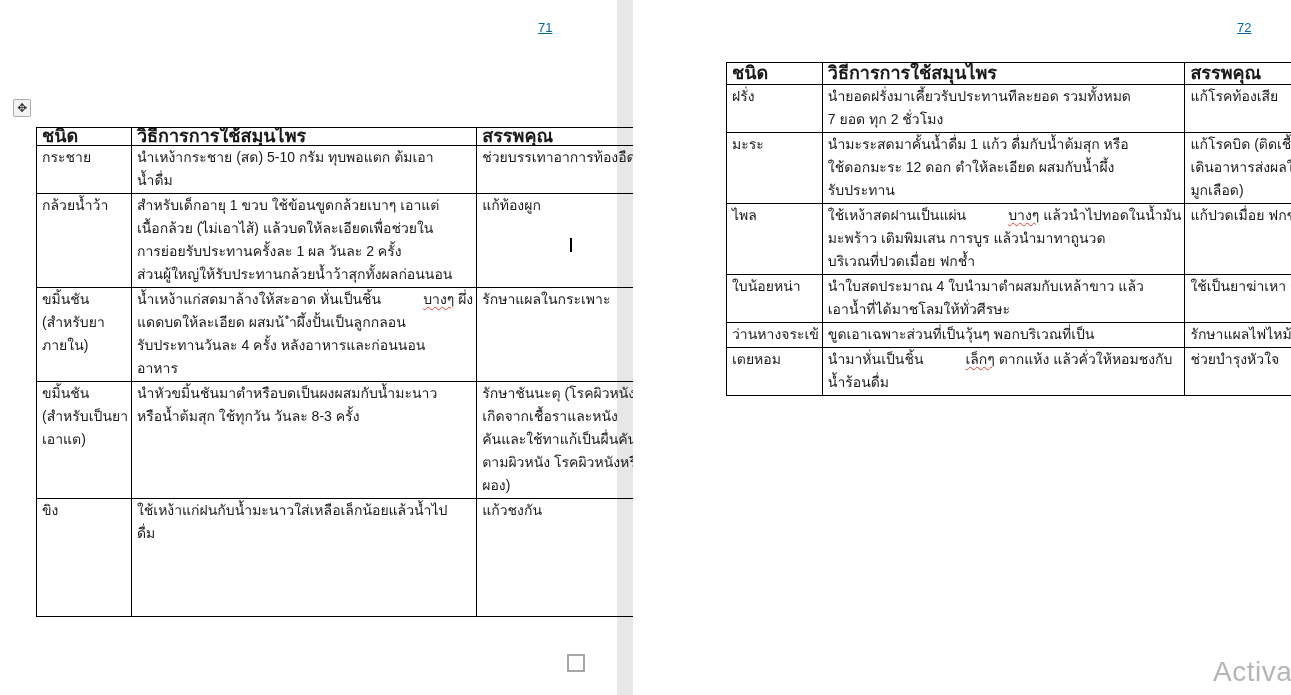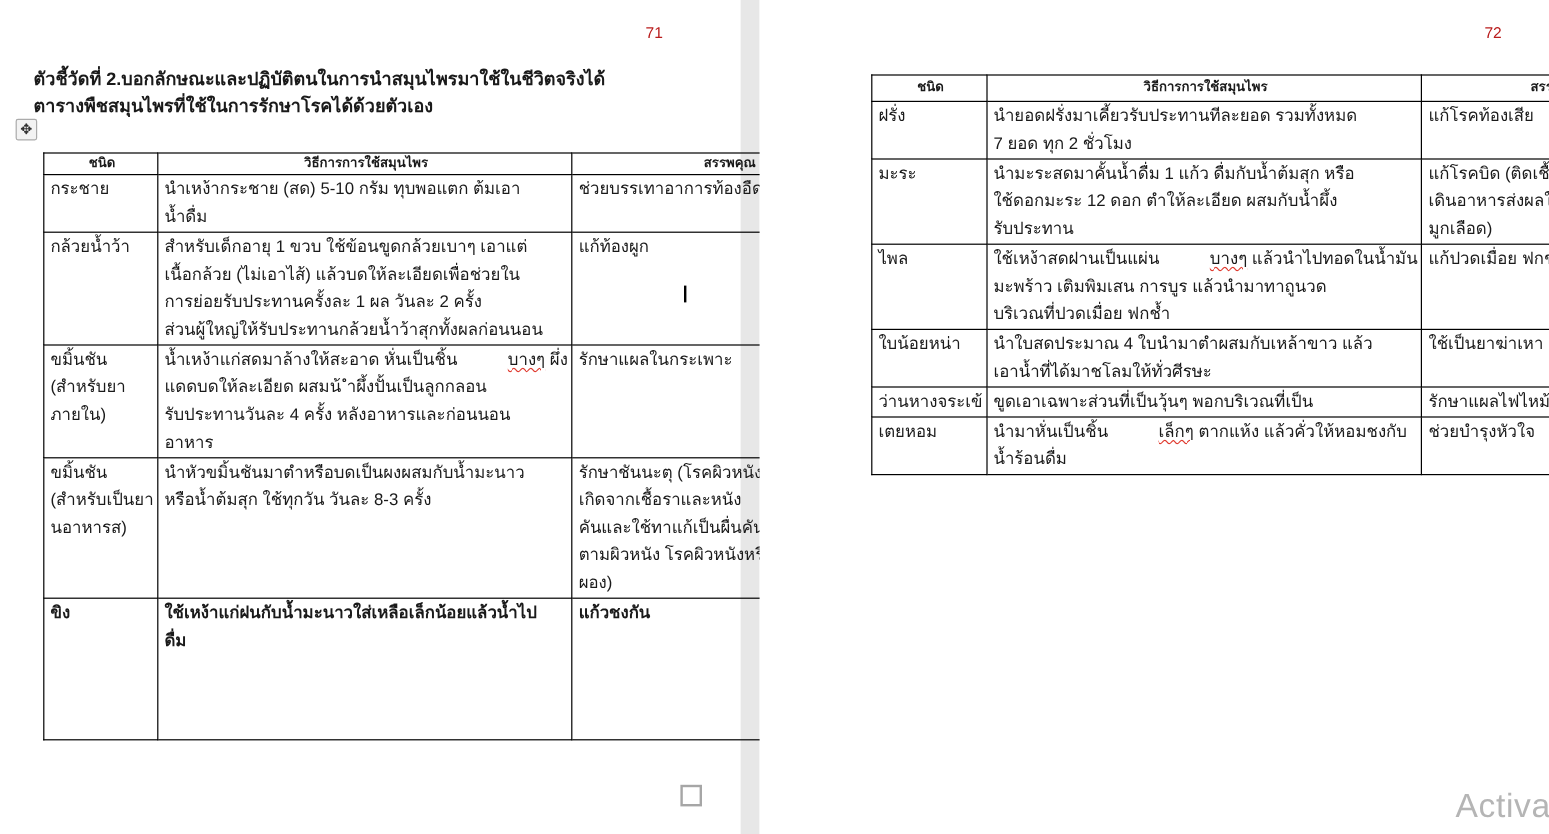--- a/index.html
+++ b/index.html
@@ -6,43 +6,43 @@
   body{
     width:1291px;height:695px;position:relative;overflow:hidden;
     background:#ffffff;
     font-family:"Liberation Sans","DejaVu Sans",sans-serif;
     color:#1a1a1a;
   }
   .gap-strip{position:absolute;left:617px;top:0;width:16px;height:695px;background:#e7e7e7;}
   .page{position:absolute;top:0;height:695px;background:#fff;}
   .page-l{left:0;width:617px;}
   .page-r{left:633px;width:736px;}
-  .pagenum{position:absolute;font-size:13px;color:#b91c1c;}
+  .pagenum{position:absolute;font-size:13px;color:#0369a1;text-decoration:underline;}
   .pn-l{left:538px;top:20px;}
   .pn-r{left:604px;top:20px;}
   .headings{position:absolute;left:28px;top:56px;font-weight:bold;font-size:15px;line-height:22px;white-space:nowrap;}
   .move-handle{
     position:absolute;left:13px;top:99px;width:16px;height:16px;
     border:1px solid #ababab;background:#f3f3f3;border-radius:2px;
     display:flex;align-items:center;justify-content:center;
     font-size:12px;line-height:12px;color:#333;cursor:move;
   }
   .tblwrap{position:absolute;}
   .tbl-l{left:36px;top:127px;}
   .tbl-r{left:93px;top:62px;}
   table{border-collapse:collapse;table-layout:fixed;}
   th,td{
     border:1px solid #000;vertical-align:top;text-align:left;
     padding:0 3px 1px 5px;overflow:hidden;font-weight:normal;
   }
-  th{font-weight:bold;font-size:11px;text-align:center;}
+  th{font-weight:bold;font-size:18px;}
   .tbl-l th{height:16px;line-height:16px;}
   .tbl-r th{height:20px;line-height:20px;}
   td .line{line-height:23px;font-size:14px;white-space:nowrap;}
-  .tbl-l tbody tr:last-child td{height:116px;font-weight:bold;}
+  .tbl-l tbody tr:last-child td{height:116px;}
   .sq{
     text-decoration-line:underline;
     text-decoration-style:wavy;
     text-decoration-color:#e03c31;
     text-decoration-thickness:1px;
     text-underline-offset:2px;
     margin-left:42px;
   }
   .caret{position:absolute;left:570px;top:238px;width:2px;height:14px;background:#000;}
   .resize-handle{
@@ -54,24 +54,20 @@
     white-space:nowrap;letter-spacing:0.5px;
   }
 </style>
 </head>
 <body>
 
 <div class="gap-strip"></div>
 
 <div class="page page-l">
   <span class="pagenum pn-l">71</span>
-  <div class="headings">
-    <div>ตัวชี้วัดที่ 2.บอกลักษณะและปฏิบัติตนในการนำสมุนไพรมาใช้ในชีวิตจริงได้</div>
-    <div>ตารางพืชสมุนไพรที่ใช้ในการรักษาโรคได้ด้วยตัวเอง</div>
-  </div>
   <div class="move-handle">
     <span>✥</span>
   </div>
   <div class="tblwrap tbl-l">
       <table>
         <colgroup>
           <col style="width:97px">
           <col style="width:255px">
           <col style="width:180px">
         </colgroup>
@@ -122,21 +118,21 @@
               <div class="line">อาหาร</div>
             </td>
             <td>
               <div class="line">รักษาแผลในกระเพาะ</div>
             </td>
           </tr>
           <tr>
             <td>
               <div class="line">ขมิ้นชัน</div>
               <div class="line">(สำหรับเป็นยา</div>
-              <div class="line">นอาหารส)</div>
+              <div class="line">เอาแต)</div>
             </td>
             <td>
               <div class="line">นำหัวขมิ้นชันมาตำหรือบดเป็นผงผสมกับน้ำมะนาว</div>
               <div class="line">หรือน้ำต้มสุก ใช้ทุกวัน วันละ 8-3 ครั้ง</div>
             </td>
             <td>
               <div class="line">รักษาชันนะตุ (โรคผิวหนังชนิดหนึ่งที่</div>
               <div class="line">เกิดจากเชื้อราและหนัง<span class="sq">ศรีษะ</span>เป็นผื่น</div>
               <div class="line">คันและใช้ทาแก้เป็นผื่นคัน</div>
               <div class="line">ตามผิวหนัง โรคผิวหนังหรือแผลผุ</div>

